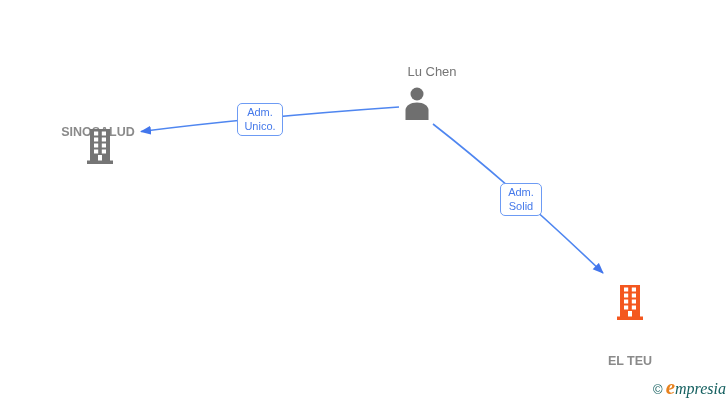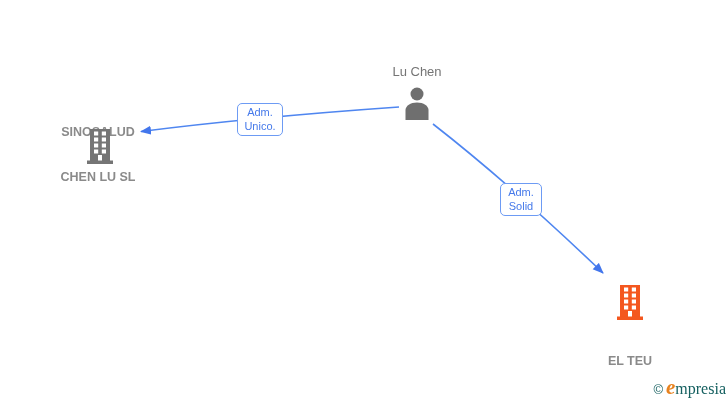--- a/index.html
+++ b/index.html
@@ -3,21 +3,21 @@
 <meta charset="utf-8">
 <style>
   html,body{margin:0;padding:0;background:#ffffff;}
   .stage{
     position:relative;width:728px;height:400px;background:#ffffff;overflow:hidden;
     font-family:"Liberation Sans",sans-serif;
   }
   .edges{position:absolute;left:0;top:0;width:728px;height:400px;z-index:0;}
   .abs{position:absolute;}
   .person-label{
-    left:367px;top:64px;width:100px;text-align:center;
+    left:382px;top:64px;width:100px;text-align:center;
     color:#757575;font-size:13px;z-index:1;
   }
   .person-icon{left:402px;top:87px;z-index:1;}
   .company-label{
     color:#8a8a8a;font-weight:bold;font-size:12.5px;line-height:15px;
     text-align:center;white-space:pre;z-index:1;
   }
   .company-label.left{left:42px;top:95px;width:112px;}
   .company-label.right{left:571px;top:321px;width:118px;line-height:16px;}
   .building-icon{z-index:1;}
@@ -30,21 +30,21 @@
     box-sizing:border-box;z-index:2;
   }
   .rel-box.solid{left:237px;top:103px;width:46px;height:33px;}
   .rel-box.unico{left:500px;top:183px;width:42px;height:33px;}
   .watermark{
     right:2px;bottom:2px;z-index:3;display:flex;align-items:baseline;
     font-family:"Liberation Serif",serif;
   }
   .wm-copy{color:#156060;font-size:13px;margin-right:3px;font-family:"Liberation Sans",sans-serif;}
   .wm-e{color:#E8821E;font-size:21px;font-style:italic;font-weight:bold;line-height:1;}
-  .wm-rest{color:#156060;font-size:16px;line-height:1;}
+  .wm-rest{color:#156060;font-size:16px;font-style:italic;line-height:1;}
 </style>
 </head>
 <body>
 
 <div class="stage">
 
   <svg class="edges" viewBox="0 0 728 400">
     <defs>
       <marker id="arrowhead" markerUnits="userSpaceOnUse" markerWidth="12" markerHeight="10" refX="10" refY="4.5" orient="auto">
         <path d="M0,0 L11,4.5 L0,9 Z" fill="#4376EC"></path>
@@ -55,21 +55,20 @@
   </svg>
 
   <div class="abs person-label">Lu Chen</div>
   <svg class="abs person-icon" width="30" height="34" viewBox="0 0 30 34">
     <circle cx="15" cy="7" r="6.5" fill="#6f6f6f"></circle>
     <path d="M15,15.5 c-6.5,0 -11.5,3.4 -11.5,7.6 L3.5,33 L26.5,33 L26.5,23.1 c0,-4.2 -5,-7.6 -11.5,-7.6 Z" fill="#6f6f6f"></path>
   </svg>
 
   <div class="abs company-label left">
     <div>SINOSALUD</div>
-    <div>CHEN LU SL</div>
   </div>
   <svg class="abs building-icon gray" width="30" height="35" viewBox="0 0 30 35">
     <rect x="5" y="0" width="20" height="32" fill="currentColor"></rect>
     <rect x="2" y="31.5" width="26" height="3.5" fill="currentColor"></rect>
     <rect x="9" y="2.5" width="4.2" height="4" fill="#fff"></rect>
     <rect x="16.8" y="2.5" width="4.2" height="4" fill="#fff"></rect>
     <rect x="9" y="8.5" width="4.2" height="4" fill="#fff"></rect>
     <rect x="16.8" y="8.5" width="4.2" height="4" fill="#fff"></rect>
     <rect x="9" y="14.5" width="4.2" height="4" fill="#fff"></rect>
     <rect x="16.8" y="14.5" width="4.2" height="4" fill="#fff"></rect>

